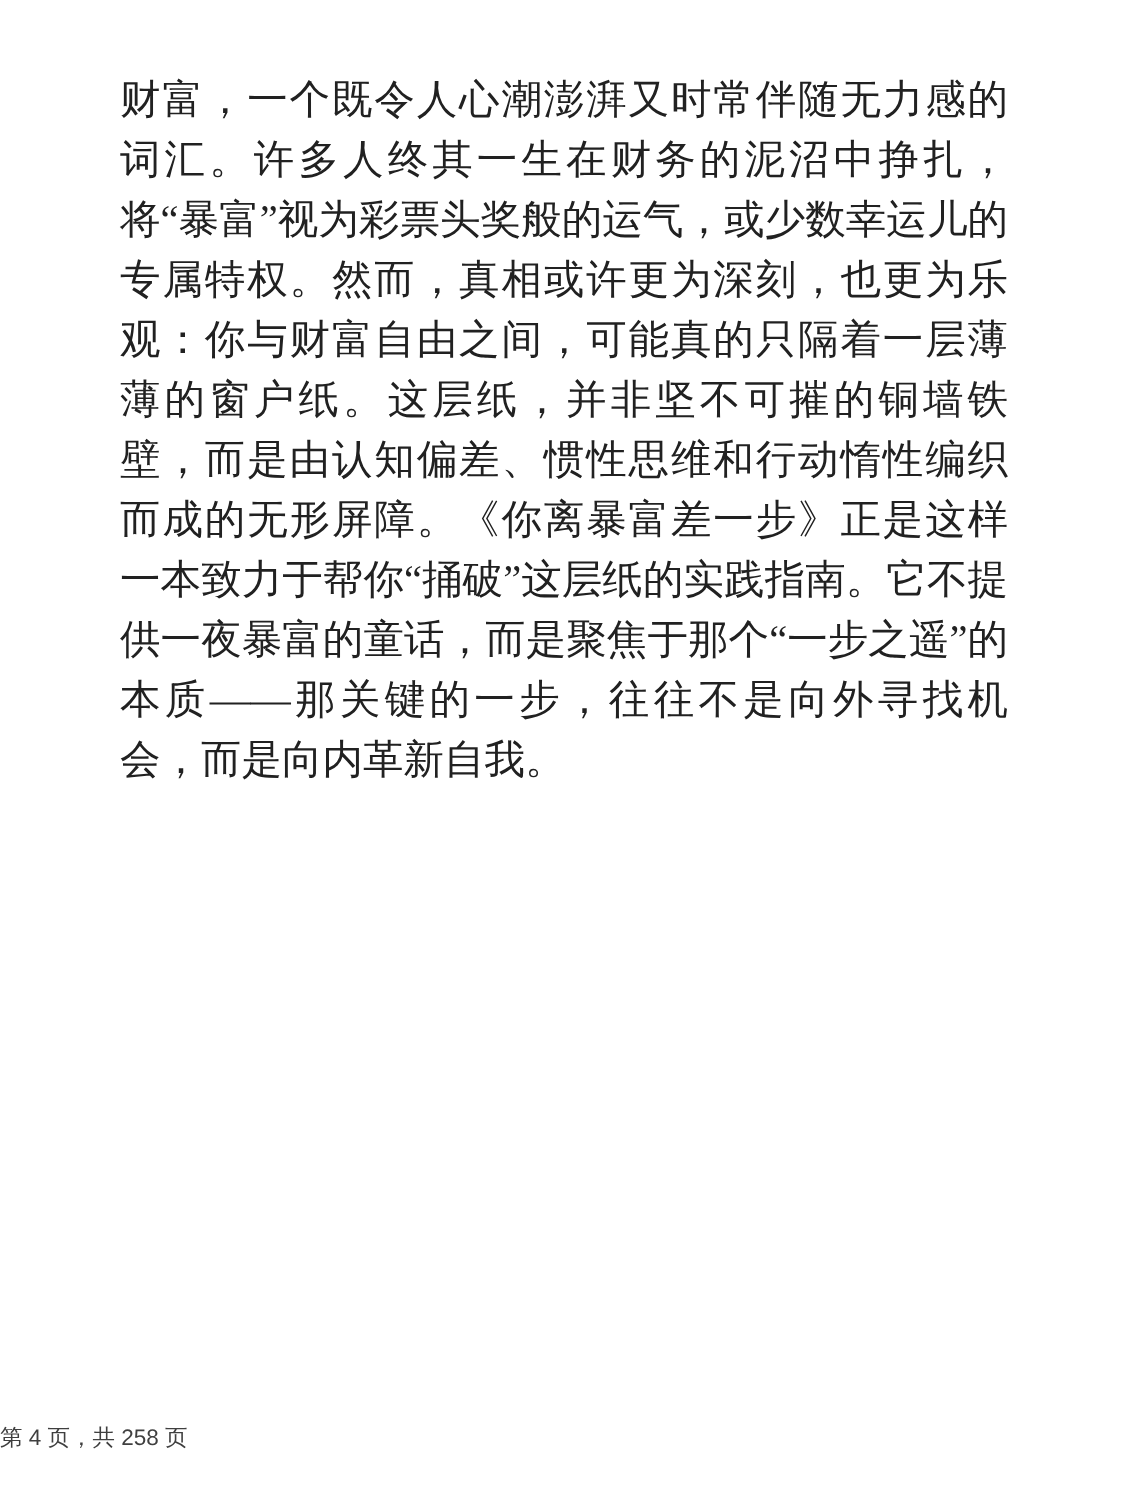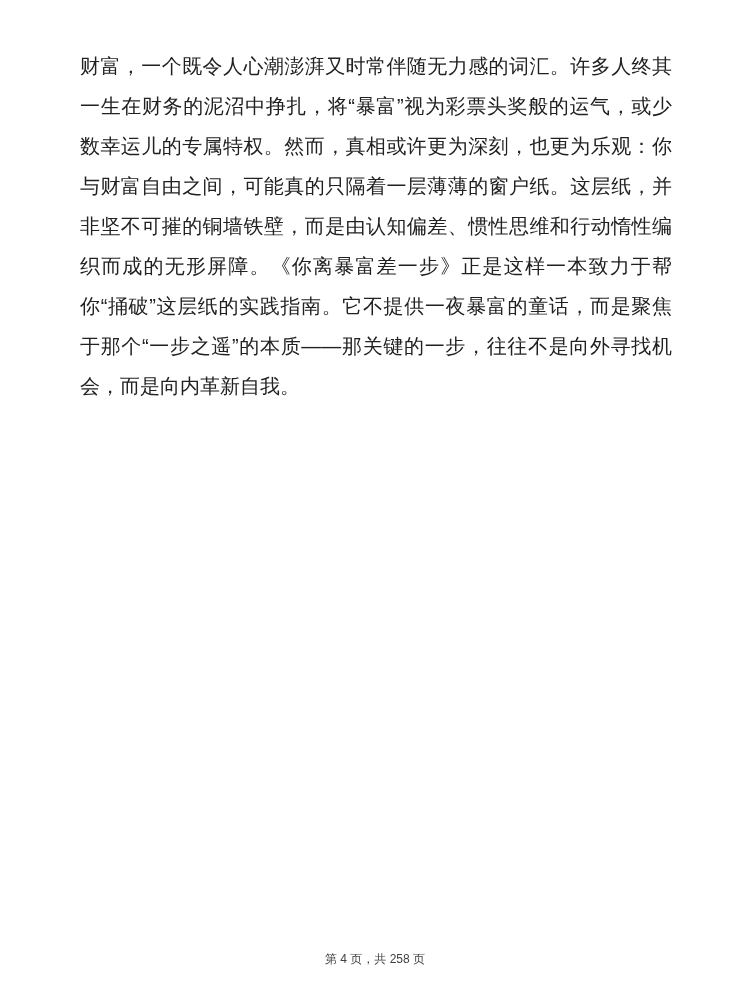--- a/index.html
+++ b/index.html
@@ -20,35 +20,36 @@
     background: #ffffff;
   }
   .content {
     position: absolute;
     top: 46px;
     left: 80px;
     width: 592px;
   }
   .content p {
     margin: 0 0 16px 0;
-    font-size: 20px;
+    font-size: 27px;
     line-height: 40px;
     color: #212121;
     text-align: justify;
     text-justify: inter-ideograph;
     letter-spacing: 0px;
     word-break: break-all;
+    font-family: Liberation Serif, serif;
   }
   .footer {
     position: absolute;
     left: 0;
     right: 0;
     bottom: 33px;
-    text-align: center;
-    font-size: 12px;
+    text-align: left;
+    font-size: 15px;
     line-height: 16px;
     color: #3f3f3f;
   }
 </style>
 </head>
 <body>
 
 <div class="page">
   <div class="content">
     <p>财富，一个既令人心潮澎湃又时常伴随无力感的词汇。许多人终其一生在财务的泥沼中挣扎，将“暴富”视为彩票头奖般的运气，或少数幸运儿的专属特权。然而，真相或许更为深刻，也更为乐观：你与财富自由之间，可能真的只隔着一层薄薄的窗户纸。这层纸，并非坚不可摧的铜墙铁壁，而是由认知偏差、惯性思维和行动惰性编织而成的无形屏障。《你离暴富差一步》正是这样一本致力于帮你“捅破”这层纸的实践指南。它不提供一夜暴富的童话，而是聚焦于那个“一步之遥”的本质——那关键的一步，往往不是向外寻找机会，而是向内革新自我。</p>

